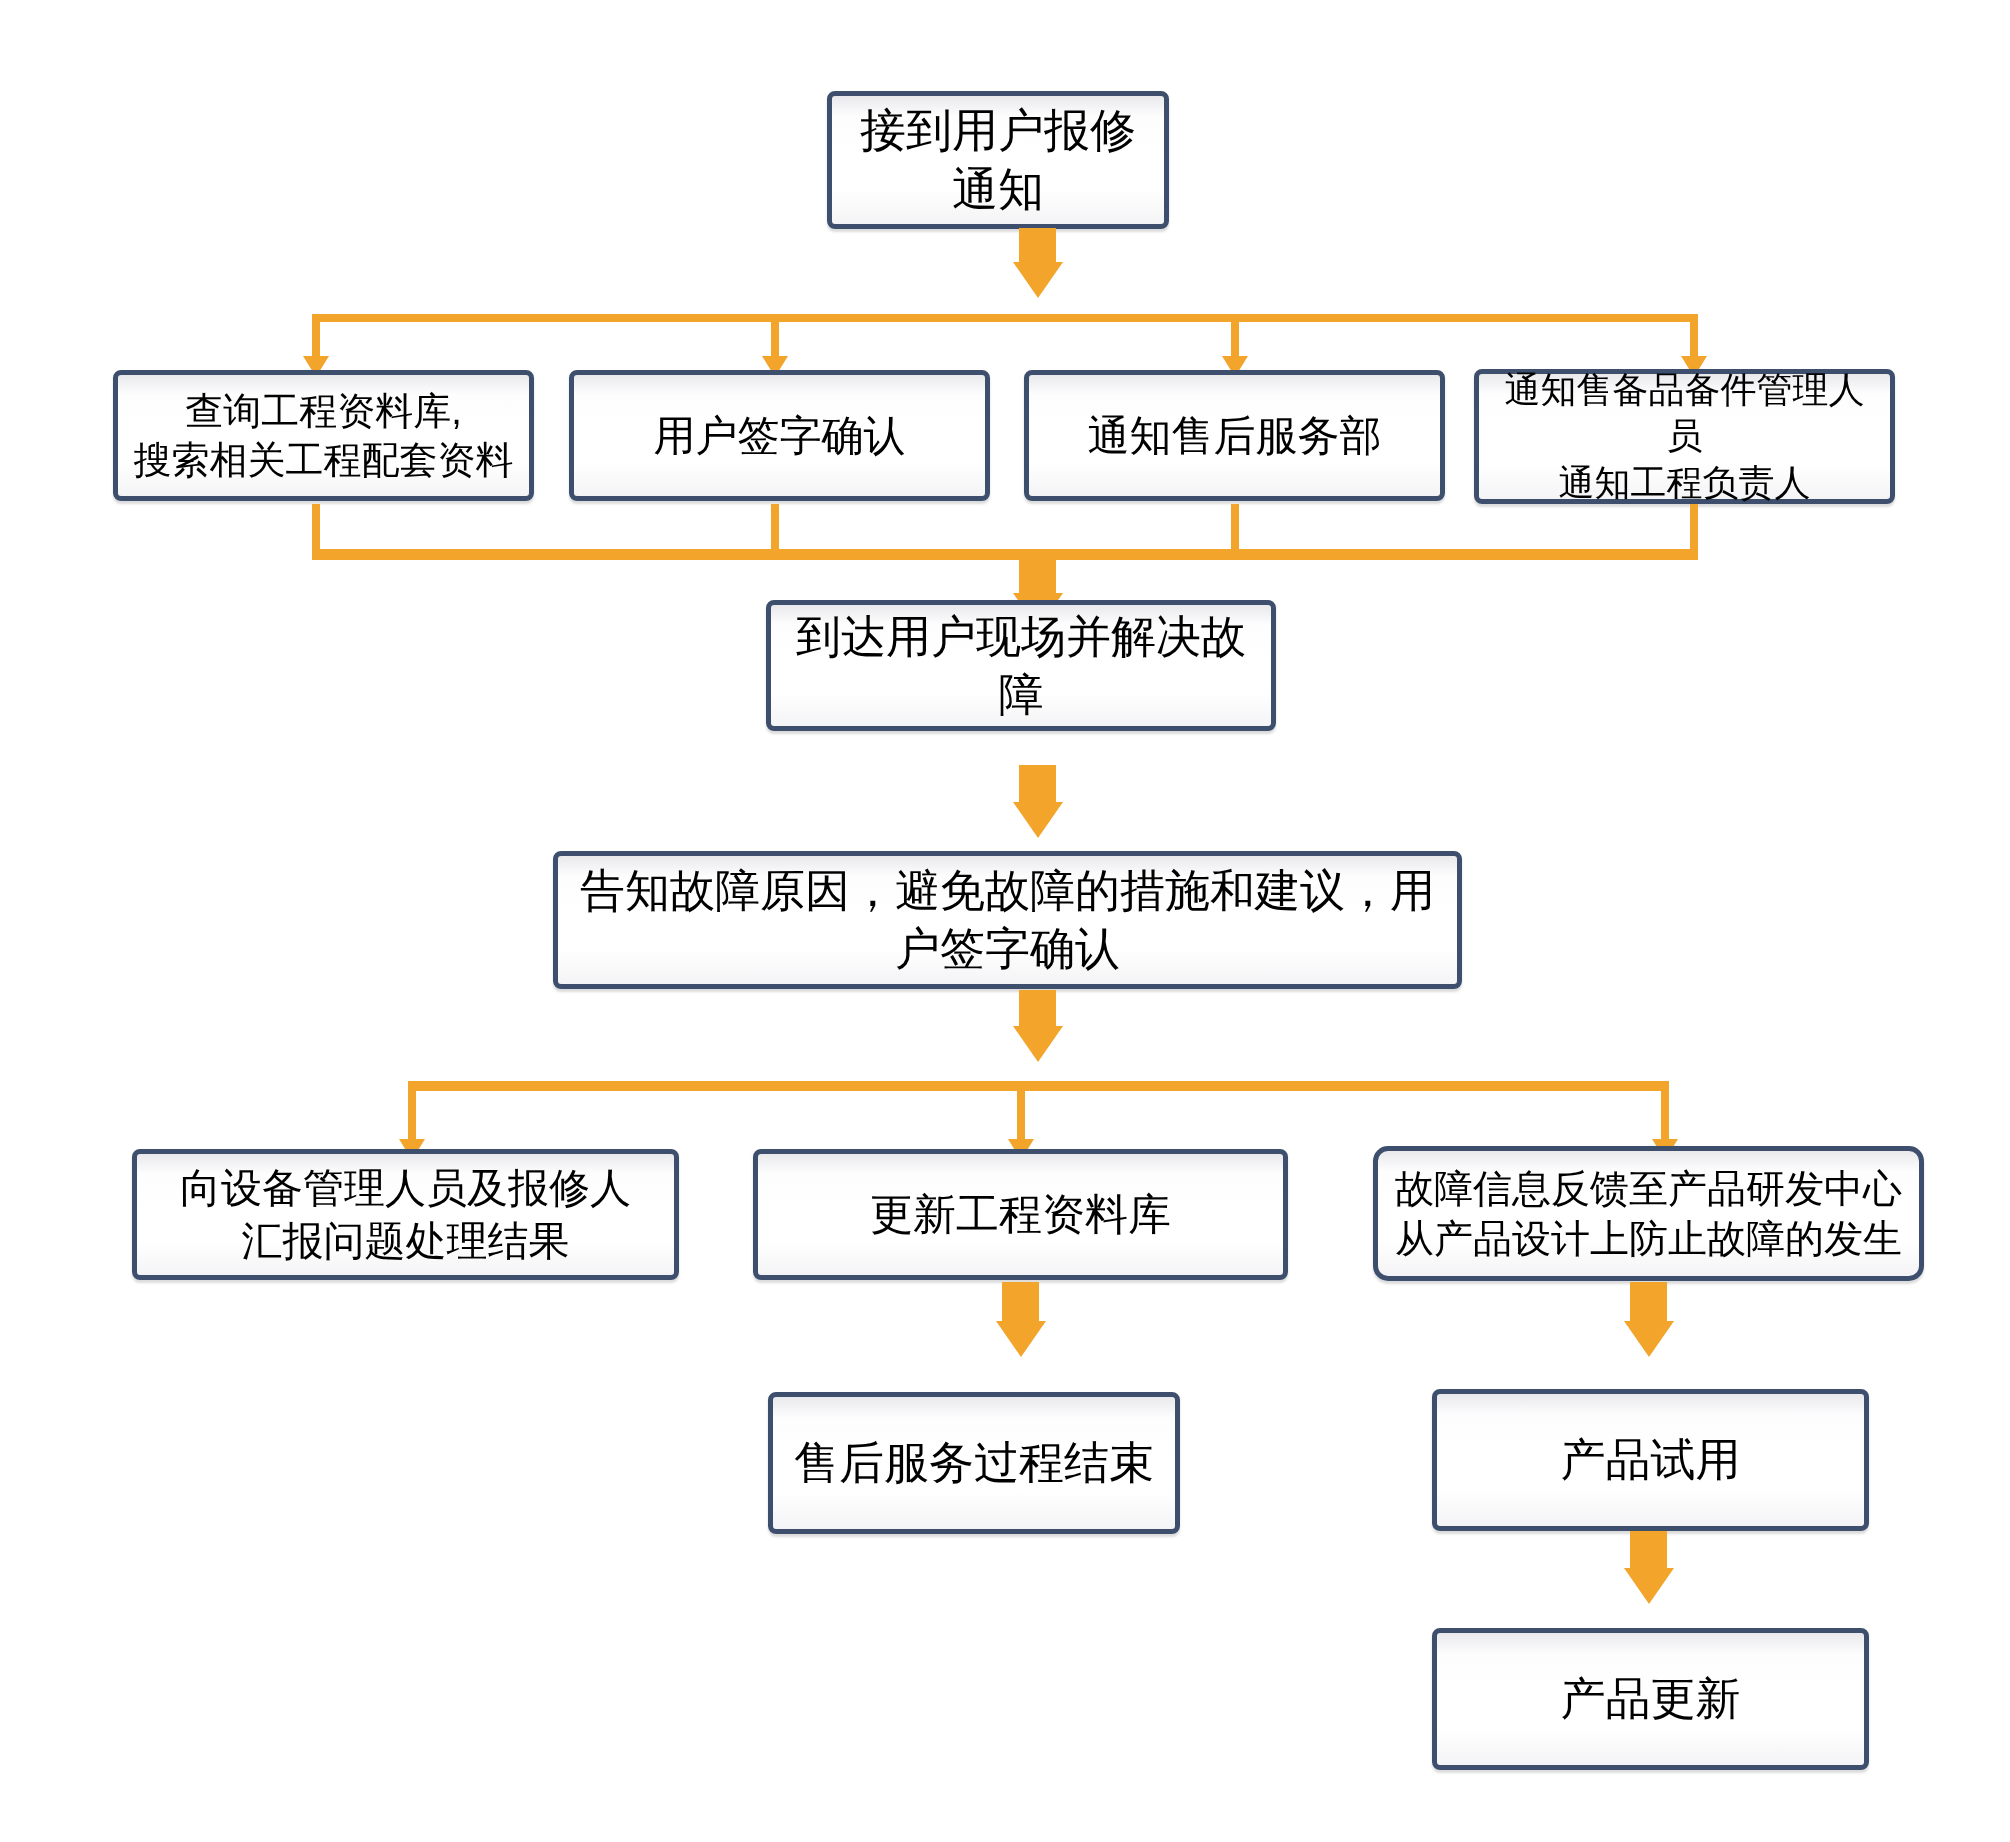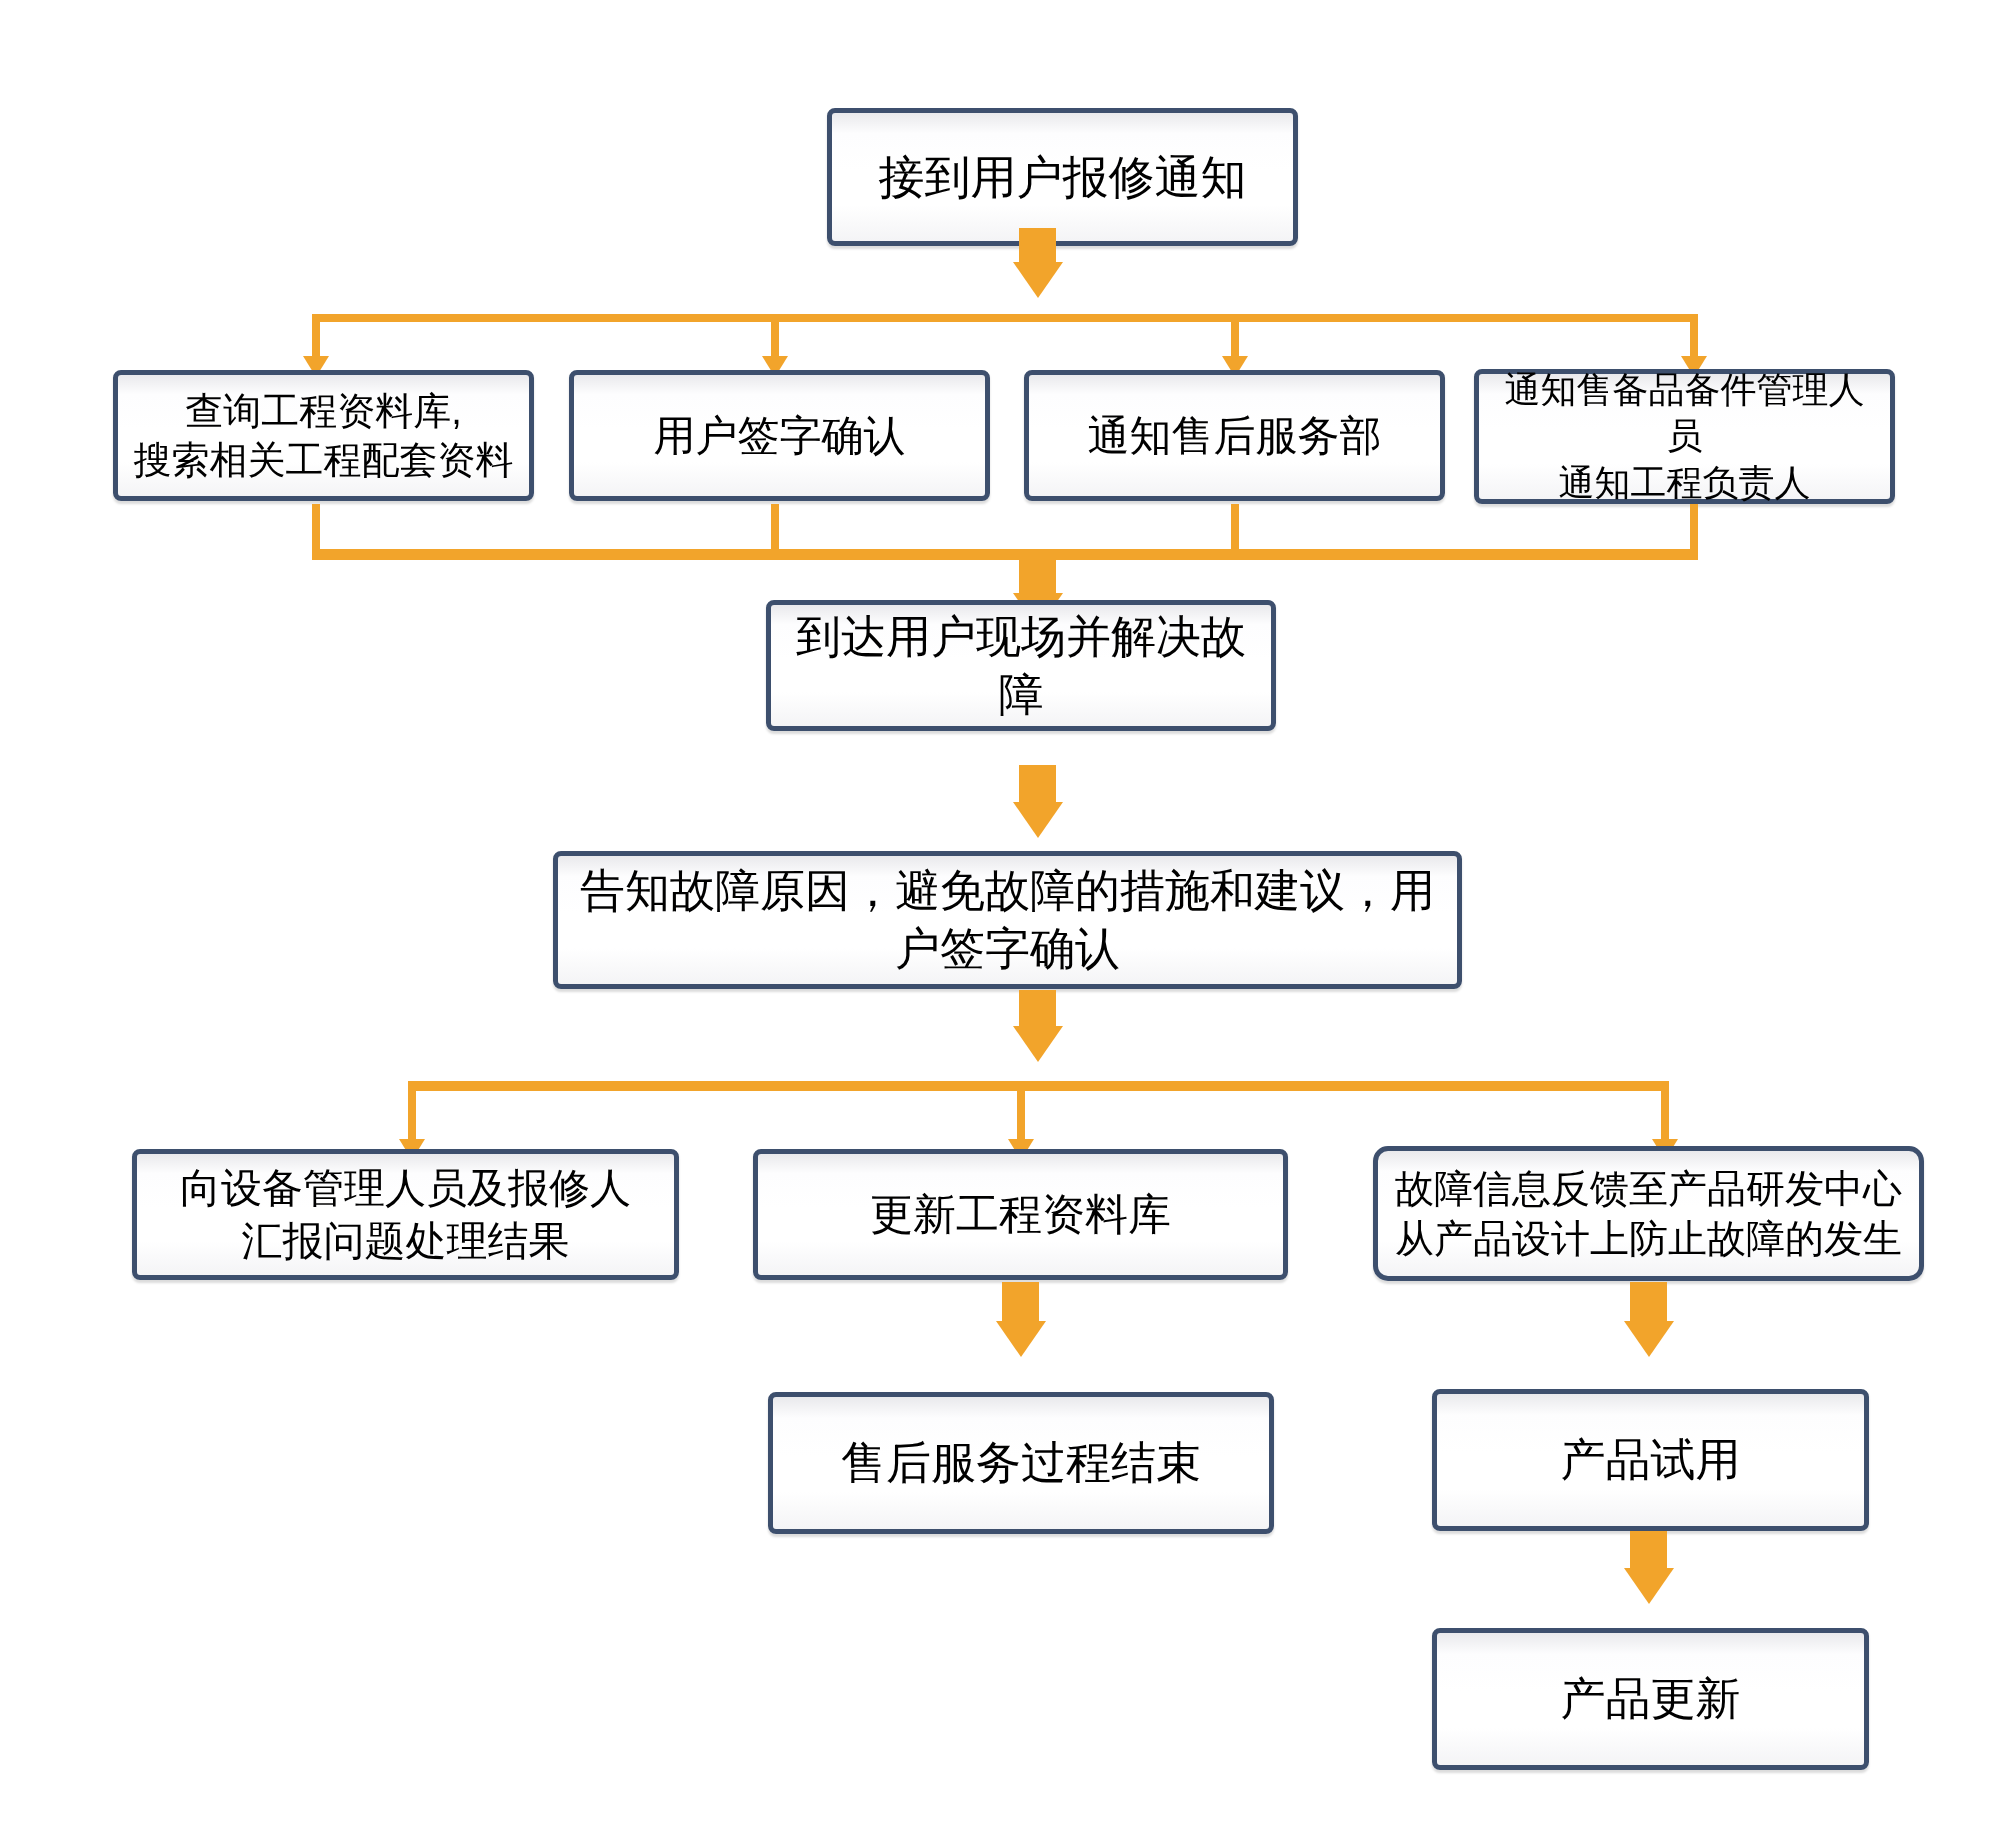--- a/index.html
+++ b/index.html
@@ -60,21 +60,21 @@
     border-left: 13px solid transparent;
     border-right: 13px solid transparent;
     border-top: 21px solid #F2A42B;
   }
 </style>
 </head>
 <body>
 
 <div id="canvas">
 
-  <div class="node r10" style="left:827px; top:91px; width:471px; height:138px; font-size:46px;margin-top:17px;">
+  <div class="node r10" style="left:827px; top:91px; width:342px; height:138px; font-size:46px;">
     <span class="label">接到用户报修通知</span>
   </div>
 
   <div class="ln" style="left:1019px; top:228px; width:37px; height:41px;"></div>
   <div class="arrow-down-thick" style="left:1013px; top:262px;"></div>
 
   <div class="ln" style="left:312px; top:314px; width:1386px; height:8px;"></div>
 
   <div class="ln" style="left:312px; top:314px; width:8px; height:45px;"></div>
   <div class="arrow-down-thin" style="left:303px; top:356px;"></div>
@@ -154,21 +154,21 @@
     <span class="label">故障信息反馈至产品研发中心
 从产品设计上防止故障的发生</span>
   </div>
 
   <div class="ln" style="left:1002px; top:1282px; width:37px; height:44px;"></div>
   <div class="arrow-down-thick" style="left:996px; top:1321px;"></div>
 
   <div class="ln" style="left:1630px; top:1282px; width:37px; height:44px;"></div>
   <div class="arrow-down-thick" style="left:1624px; top:1321px;"></div>
 
-  <div class="node r10" style="left:768px; top:1392px; width:506px; height:142px; font-size:45px;">
+  <div class="node r10" style="left:768px; top:1392px; width:412px; height:142px; font-size:45px;">
     <span class="label">售后服务过程结束</span>
   </div>
 
   <div class="node r10" style="left:1432px; top:1389px; width:437px; height:142px; font-size:45px;">
     <span class="label">产品试用</span>
   </div>
 
   <div class="ln" style="left:1630px; top:1531px; width:37px; height:42px;"></div>
   <div class="arrow-down-thick" style="left:1624px; top:1568px;"></div>
 

